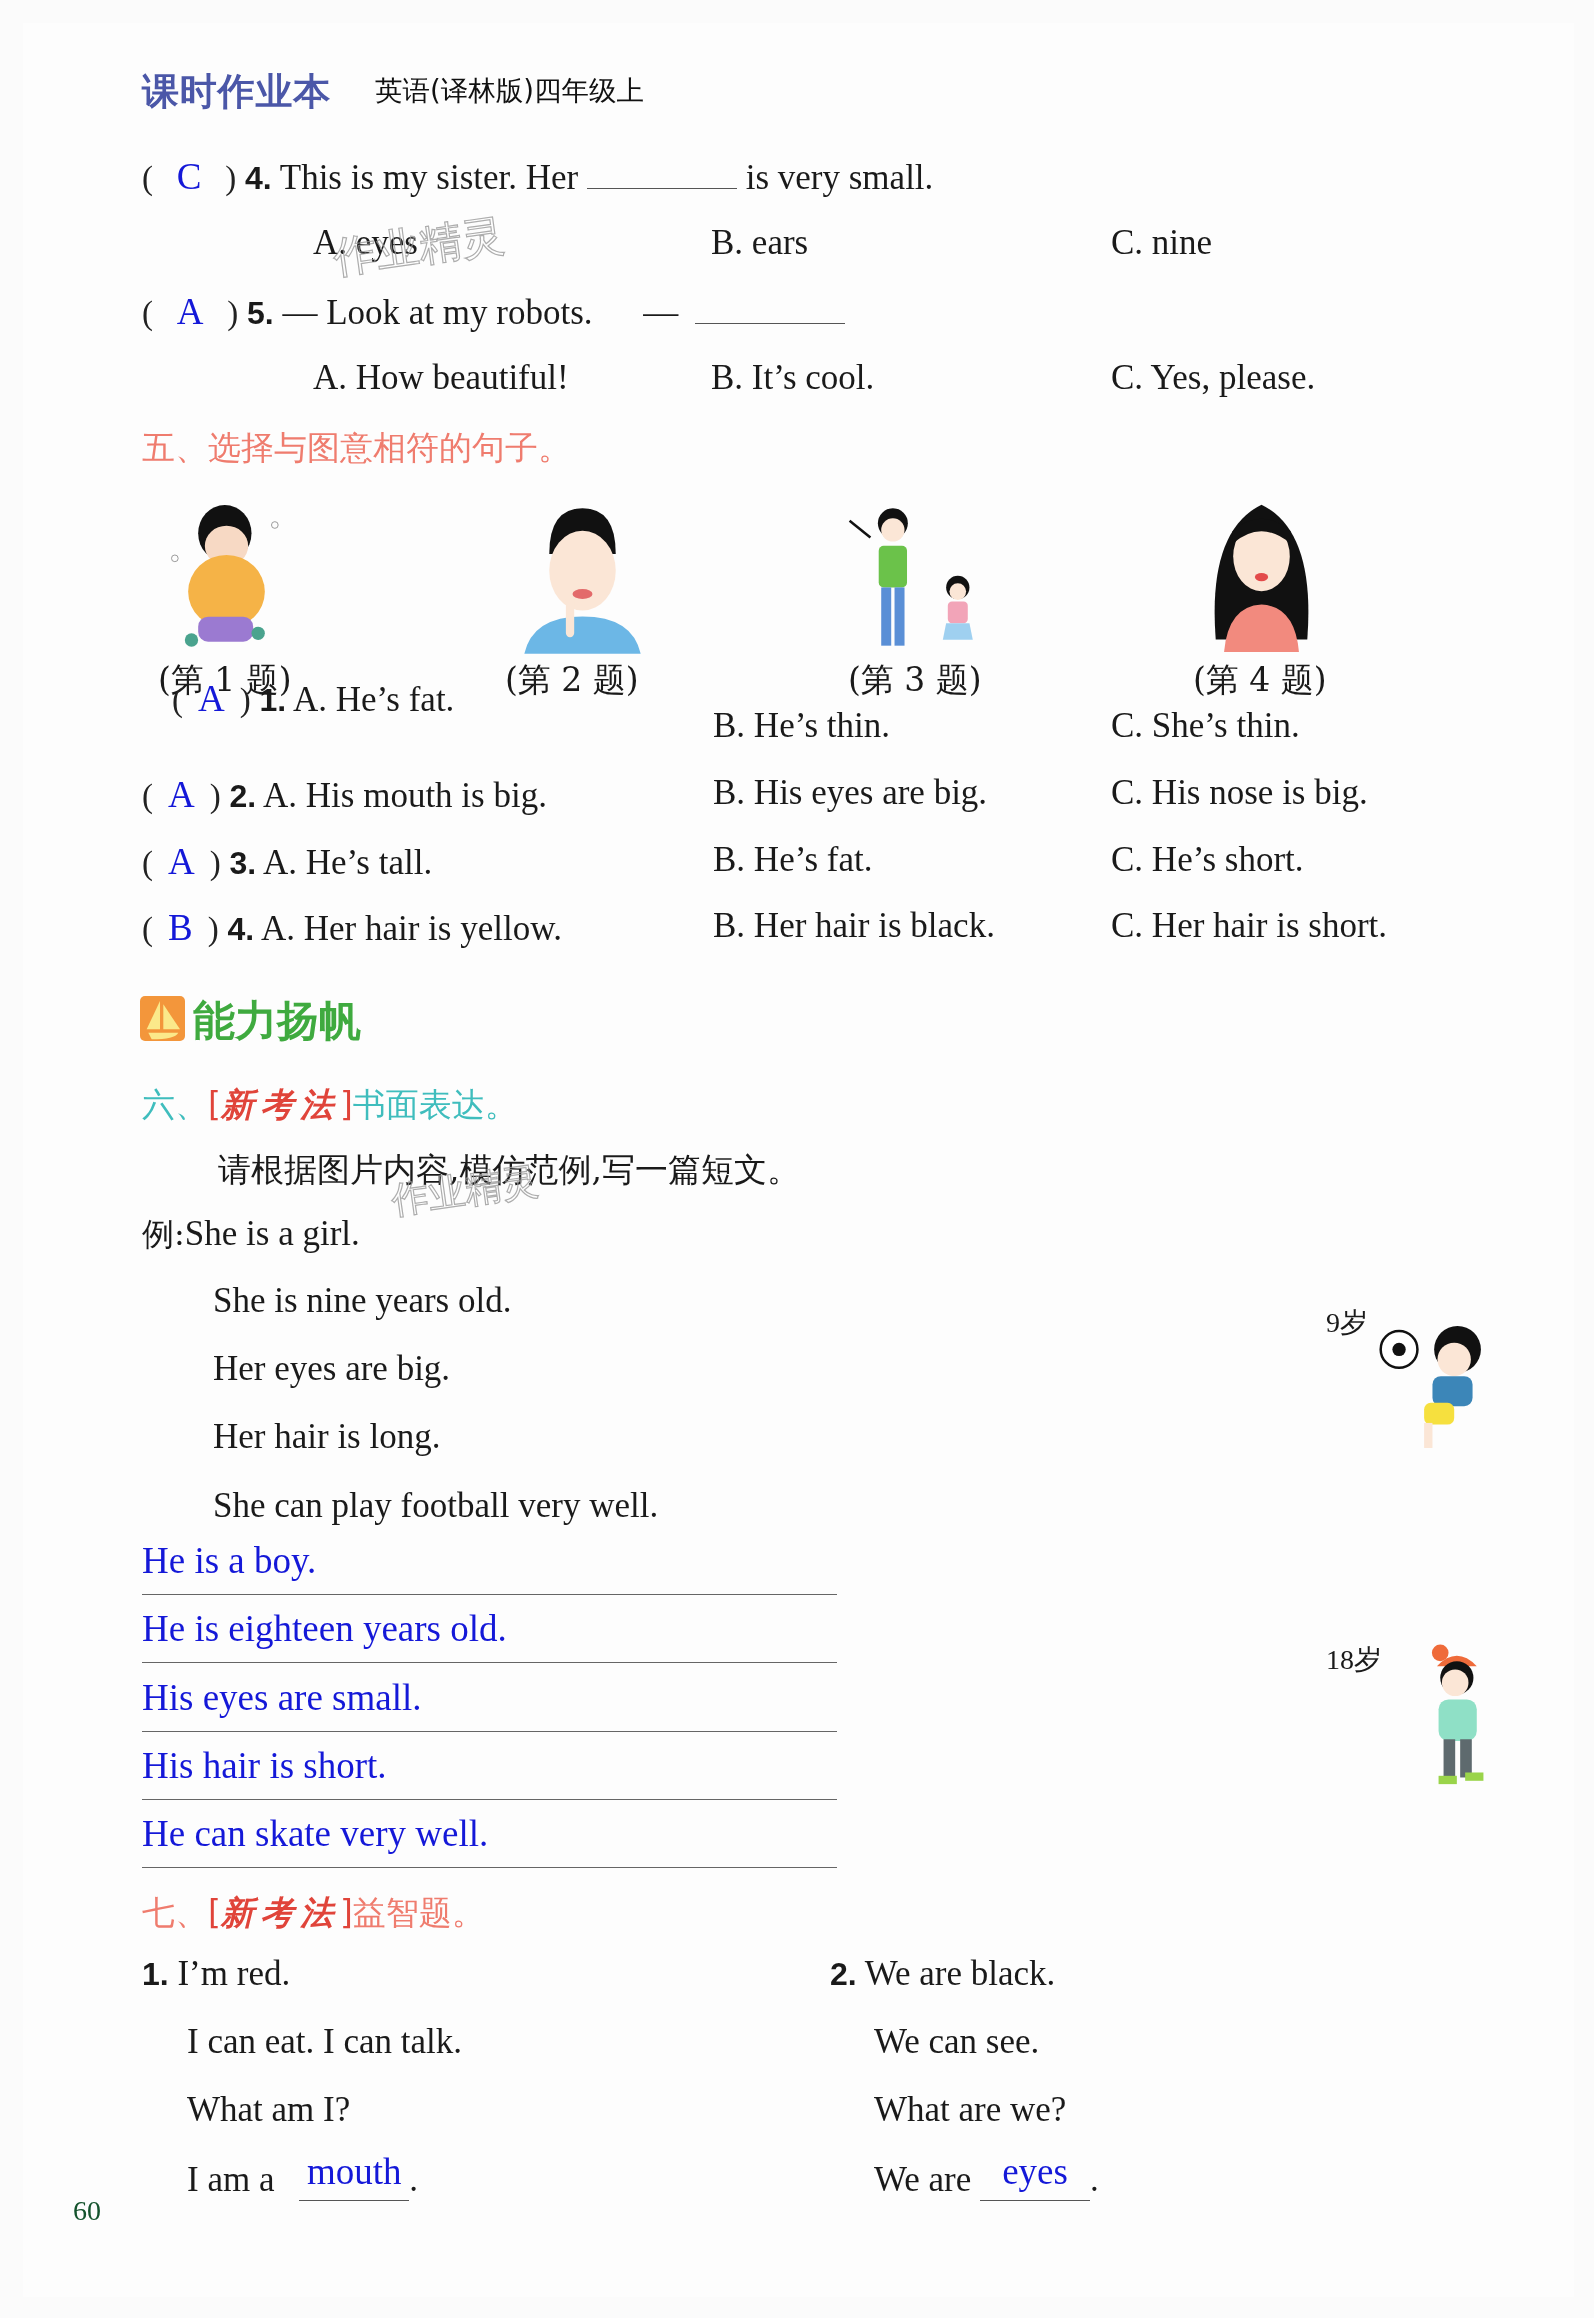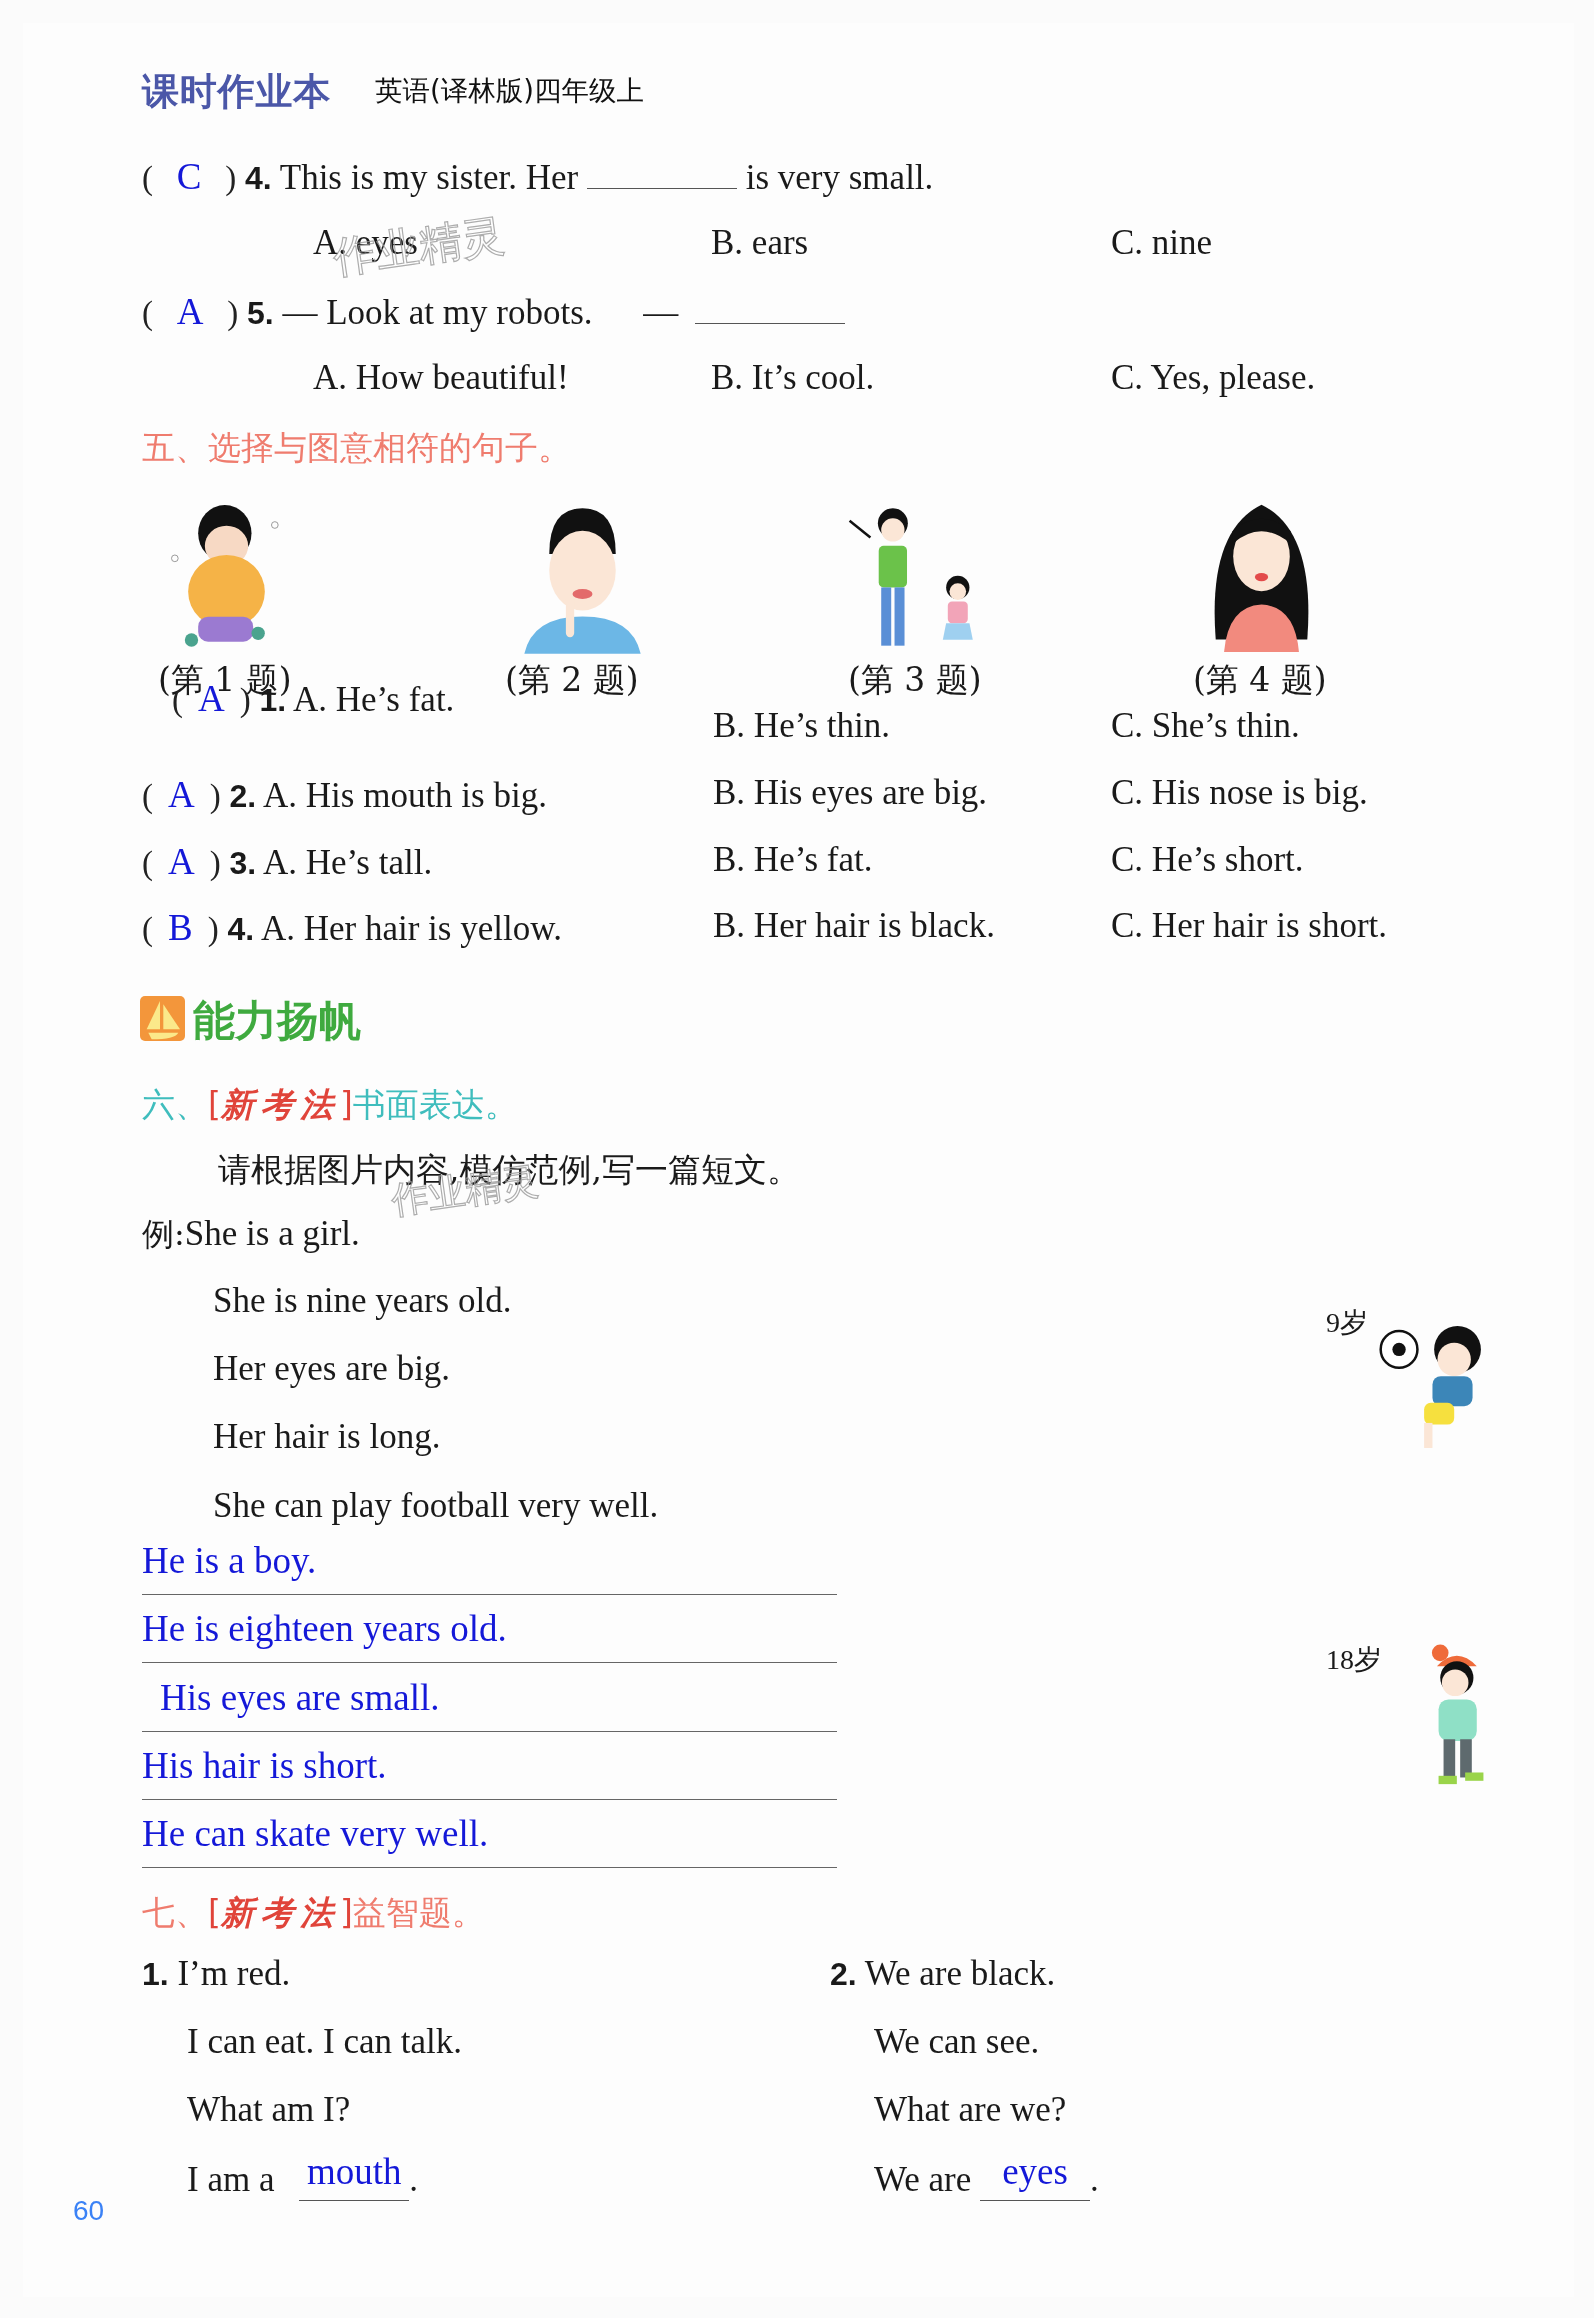--- a/index.html
+++ b/index.html
@@ -25,21 +25,21 @@
   .sec-teal { font-family: "DejaVu Sans", sans-serif; font-size: 33px; color: #3fbdbd; }
   .newk { font-family: "DejaVu Serif", serif; font-style: italic; font-weight: bold; color: #e0443a; letter-spacing: 6.7px; }
   .bracket { color: #e0443a; }
 
   .nl-box { left: 140px; top: 996px; width: 45px; height: 45px; border-radius: 5px; background: #f3963b; overflow: hidden; }
   .nl-title { left: 193px; top: 993px; font-family: "DejaVu Sans", sans-serif; font-weight: bold; font-size: 42px; color: #3faa3f; }
 
   .cap { font-family: "DejaVu Serif", serif; font-size: 33px; }
   .write-line { height: 0; border-top: 1.7px solid #666; width: 695px; left: 142px; }
   .written { font-size: 37px; color: #1418d8; }
-  .pg { left: 73px; top: 2195px; font-family: Liberation Sans, sans-serif; font-size: 28px; color: #3b82f6; }
+  .pg { left: 73px; top: 2195px; font-family: Liberation Serif, serif; font-size: 28px; color: #14532d; }
   .wm { font-family: "DejaVu Sans", sans-serif; font-size: 43px; color: transparent; -webkit-text-stroke: 1.2px #9a9a9a; opacity: .8; transform: rotate(-8deg); }
   .fig { position: absolute; }
 </style>
 </head>
 <body>
 
 <div class="page"></div>
 
 <div class="abs hdr-title">课时作业本</div>
 <div class="abs hdr-sub">英语(译林版)四年级上</div>
@@ -178,21 +178,21 @@
   <circle cx="96" cy="52" r="20" fill="#fbe6d6"></circle>
   <rect x="70" y="72" width="48" height="36" rx="10" fill="#3c86b8"></rect>
   <rect x="60" y="104" width="36" height="26" rx="8" fill="#f6e03e"></rect>
   <rect x="60" y="128" width="10" height="30" fill="#fbe6d6"></rect>
 </svg>
 
 <div class="abs written" style="left:142px; top:1539px;">He is a boy.</div>
 <div class="abs write-line" style="top:1594px;"></div>
 <div class="abs written" style="left:142px; top:1607px;">He is eighteen years old.</div>
 <div class="abs write-line" style="top:1662px;"></div>
-<div class="abs written" style="left:160px; top:1676px;text-align:right;">His eyes are small.</div>
+<div class="abs written" style="left:142px; top:1676px;text-align:right;">His eyes are small.</div>
 <div class="abs write-line" style="top:1731px;"></div>
 <div class="abs written" style="left:142px; top:1744px;">His hair is short.</div>
 <div class="abs write-line" style="top:1799px;"></div>
 <div class="abs written" style="left:142px; top:1812px;">He can skate very well.</div>
 <div class="abs write-line" style="top:1867px;"></div>
 
 <div class="abs" style="left:1326px; top:1641px; font-size:28px;">18岁</div>
 <svg class="fig" style="left:1407px; top:1641px;" width="108" height="150" viewBox="0 0 130 180">
   <circle cx="40" cy="14" r="10" fill="#ef6b3a"></circle>
   <path d="M36 30 Q60 5 84 30 Z" fill="#ef6b3a"></path>

